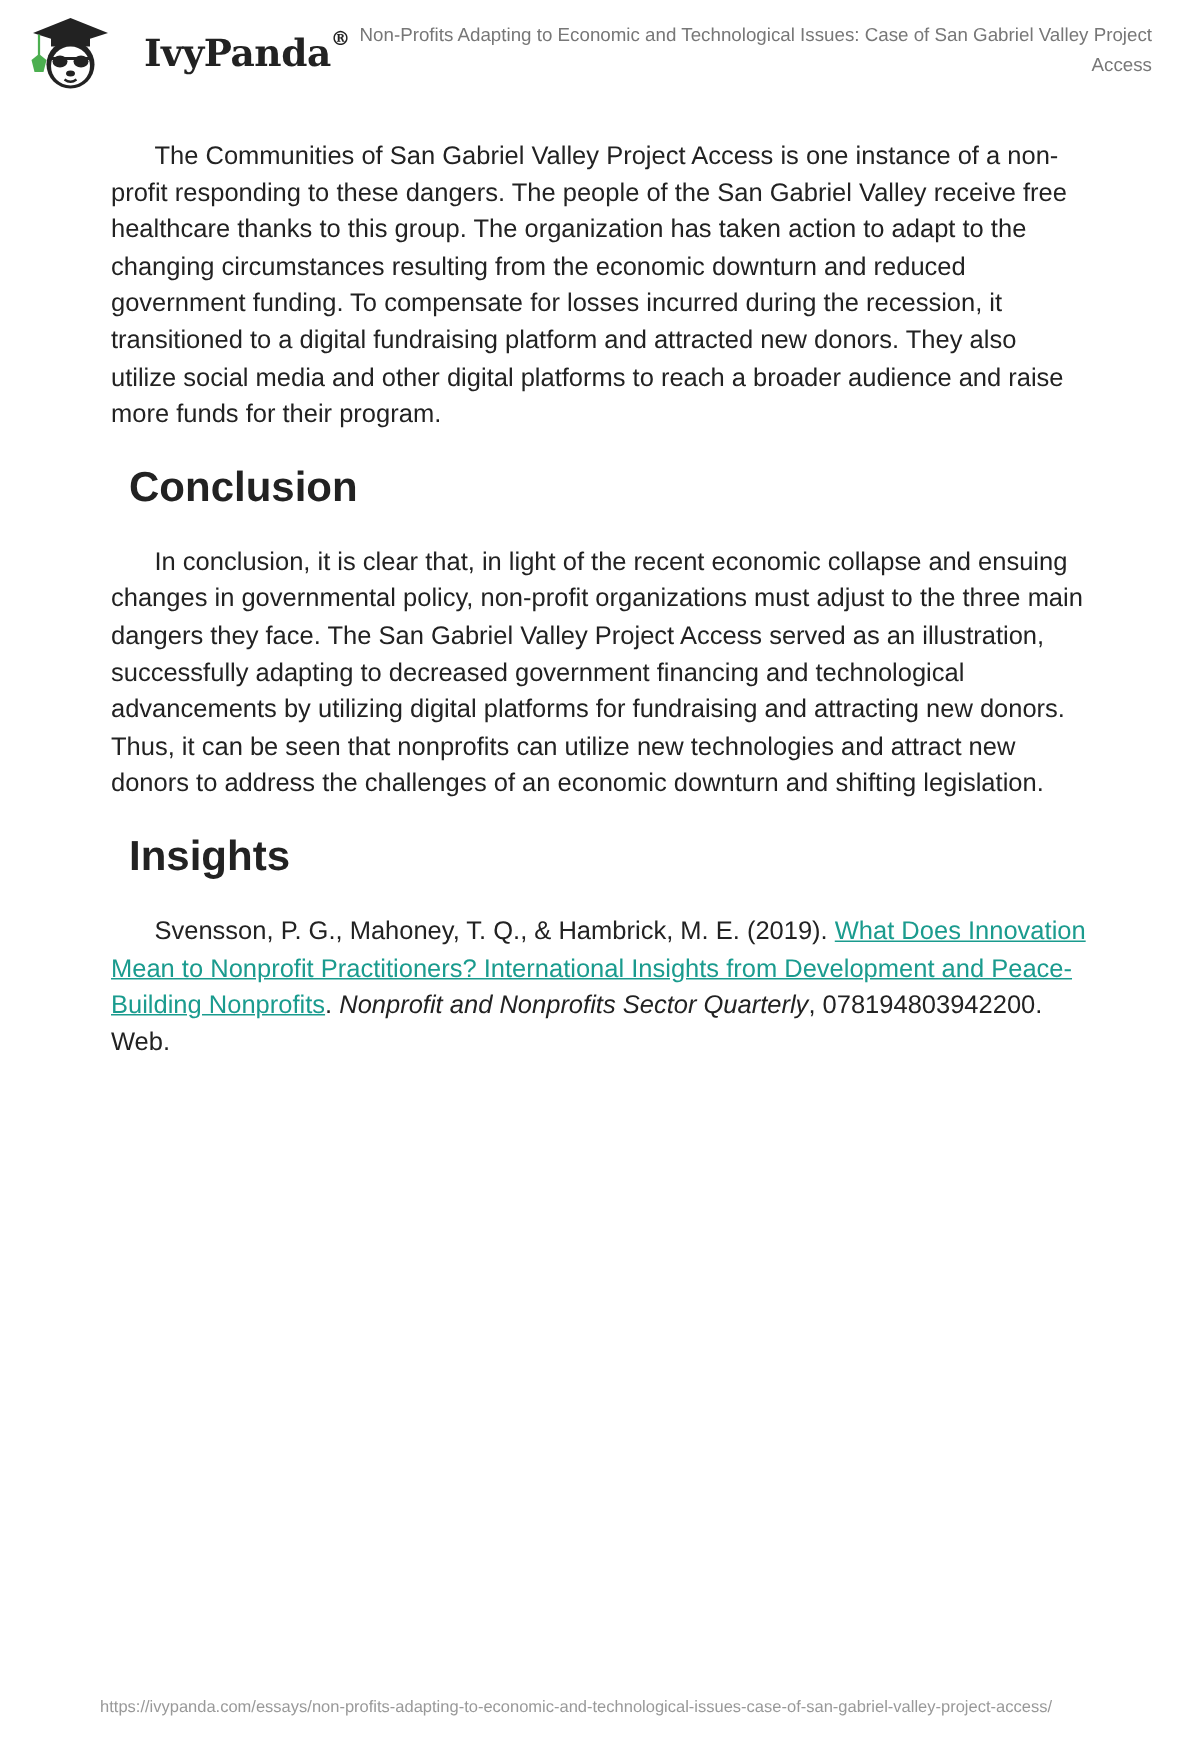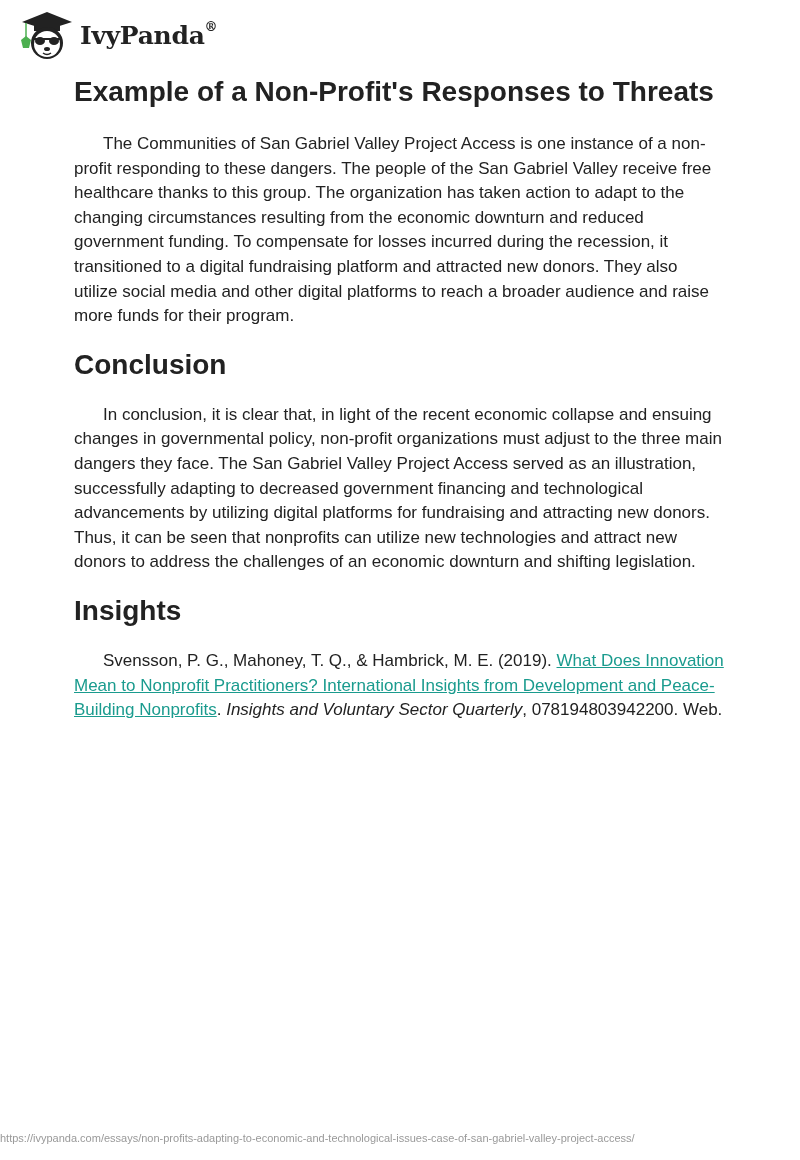--- a/index.html
+++ b/index.html
@@ -1,28 +1,28 @@
 <!DOCTYPE html>
 <html><head>
 <meta charset="utf-8">
 <style>
   html, body { margin:0; padding:0; }
   body { width:800px; height:1160px; background:#fff; position:relative; font-family:"Liberation Sans", sans-serif; color:#222; overflow:hidden; }
   .header { position:absolute; left:0; top:0; width:800px; height:70px; }
   .logo { position:absolute; left:18px; top:8px; display:flex; align-items:center; }
   .logo-icon { width:58px; height:54px; }
-  .logo-text { font-family:"DejaVu Serif", "Liberation Serif", serif; font-weight:bold; font-size:25px; color:#222; margin-left:4px; letter-spacing:-0.3px; }
+  .logo-text { font-family:"DejaVu Serif", "Liberation Serif", serif; font-weight:bold; font-size:25px; color:#222; margin-left:20px; letter-spacing:-0.3px; }
   .logo-text sup { font-size:13px; vertical-align:top; position:relative; top:-2px; }
   .doc-title { position:absolute; right:32px; top:13px; width:540px; text-align:right; font-size:12.5px; line-height:20px; color:#777; }
   .content { position:absolute; left:74px; top:72px; width:650px; }
   h1 { font-size:28px; font-weight:bold; line-height:40px; margin:0; color:#222; }
-  h2 { font-size:28px; font-weight:bold; line-height:40px; margin:0; color:#222; }
+  h2 { font-size:28px; font-weight:bold; line-height:40px; margin:12px; color:#222; }
   p { font-size:17px; line-height:24.6px; margin:0; text-indent:29px; color:#222; }
   a.ref-link { color:#1a9b8e; text-decoration:underline; }
-  .footer-url { position:absolute; left:0; width:768px; top:1132px; text-align:left; font-size:11px; color:#999; }
+  .footer-url { position:absolute; left:0; width:768px; top:1132px; text-align:center; font-size:11px; color:#999; }
 </style>
 </head>
 <body>
 
 <div class="header">
   <div class="logo">
     <svg class="logo-icon" viewBox="0 0 58 54">
 
       <polygon points="4,14 29,4 54,14 29,22" fill="#222"></polygon>
       <rect x="16" y="16" width="26" height="7" fill="#222"></rect>
@@ -33,28 +33,28 @@
       <circle cx="29" cy="35" r="16" fill="#222"></circle>
       <circle cx="29" cy="36" r="13" fill="#fff"></circle>
       <ellipse cx="22" cy="33" rx="5" ry="4" fill="#222"></ellipse>
       <ellipse cx="36" cy="33" rx="5" ry="4" fill="#222"></ellipse>
       <rect x="15" y="30" width="28" height="2" fill="#222"></rect>
       <ellipse cx="29" cy="41" rx="3" ry="2" fill="#222"></ellipse>
       <path d="M25,45 Q29,48 33,45" stroke="#222" stroke-width="1.5" fill="none"></path>
     </svg>
     <span class="logo-text"><span>IvyPanda</span><sup>®</sup></span>
   </div>
+  <div class="doc-title">Non-Profits Adapting to Economic and Technological Issues: Case of San Gabriel Valley Project Access</div>
 </div>
 
 <div class="content">
-  <h1 style="margin-top:0;">Example of a Non-Profit's Responses to Threats</h1>
   <p style="margin-top:20px;">The Communities of San Gabriel Valley Project Access is one instance of a non-profit responding to these dangers. The people of the San Gabriel Valley receive free healthcare thanks to this group. The organization has taken action to adapt to the changing circumstances resulting from the economic downturn and reduced government funding. To compensate for losses incurred during the recession, it transitioned to a digital fundraising platform and attracted new donors. They also utilize social media and other digital platforms to reach a broader audience and raise more funds for their program.</p>
 
   <h2 style="margin-top:16px;">Conclusion</h2>
   <p style="margin-top:18px;">In conclusion, it is clear that, in light of the recent economic collapse and ensuing changes in governmental policy, non-profit organizations must adjust to the three main dangers they face. The San Gabriel Valley Project Access served as an illustration, successfully adapting to decreased government financing and technological advancements by utilizing digital platforms for fundraising and attracting new donors. Thus, it can be seen that nonprofits can utilize new technologies and attract new donors to address the challenges of an economic downturn and shifting legislation.</p>
 
   <h2 style="margin-top:16px;">Insights</h2>
   <p style="margin-top:18px;">
-    <span>Svensson, P. G., Mahoney, T. Q., &amp; Hambrick, M. E. (2019). </span><a class="ref-link" href="#">What Does Innovation Mean to Nonprofit Practitioners? International Insights from Development and Peace-Building Nonprofits</a><span>. </span><i>Insights and Voluntary Sector Quarterly</i><span>, 078194803942200. Web.</span>
+    <span>Svensson, P. G., Mahoney, T. Q., &amp; Hambrick, M. E. (2019). </span><a class="ref-link" href="#">What Does Innovation Mean to Nonprofit Practitioners? International Insights from Development and Peace-Building Nonprofits</a><span>. </span><i>Nonprofit and Nonprofits Sector Quarterly</i><span>, 078194803942200. Web.</span>
   </p>
 </div>
 
 <div class="footer-url">https://ivypanda.com/essays/non-profits-adapting-to-economic-and-technological-issues-case-of-san-gabriel-valley-project-access/</div>
 
 </body></html>

